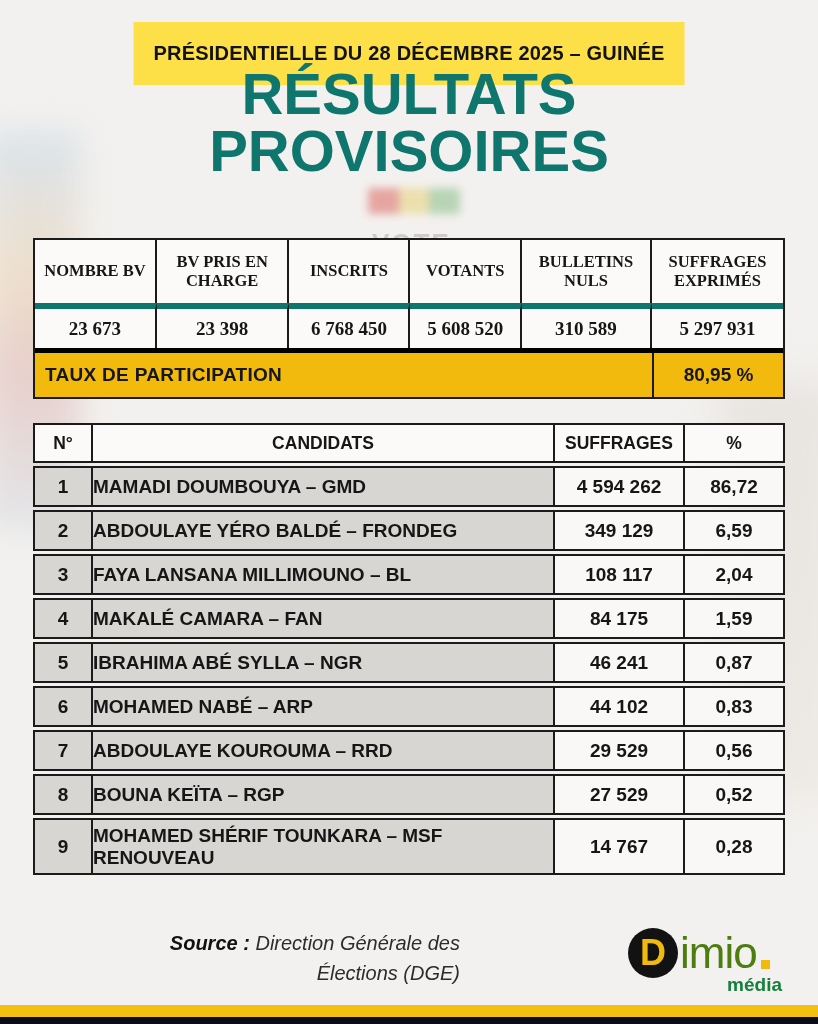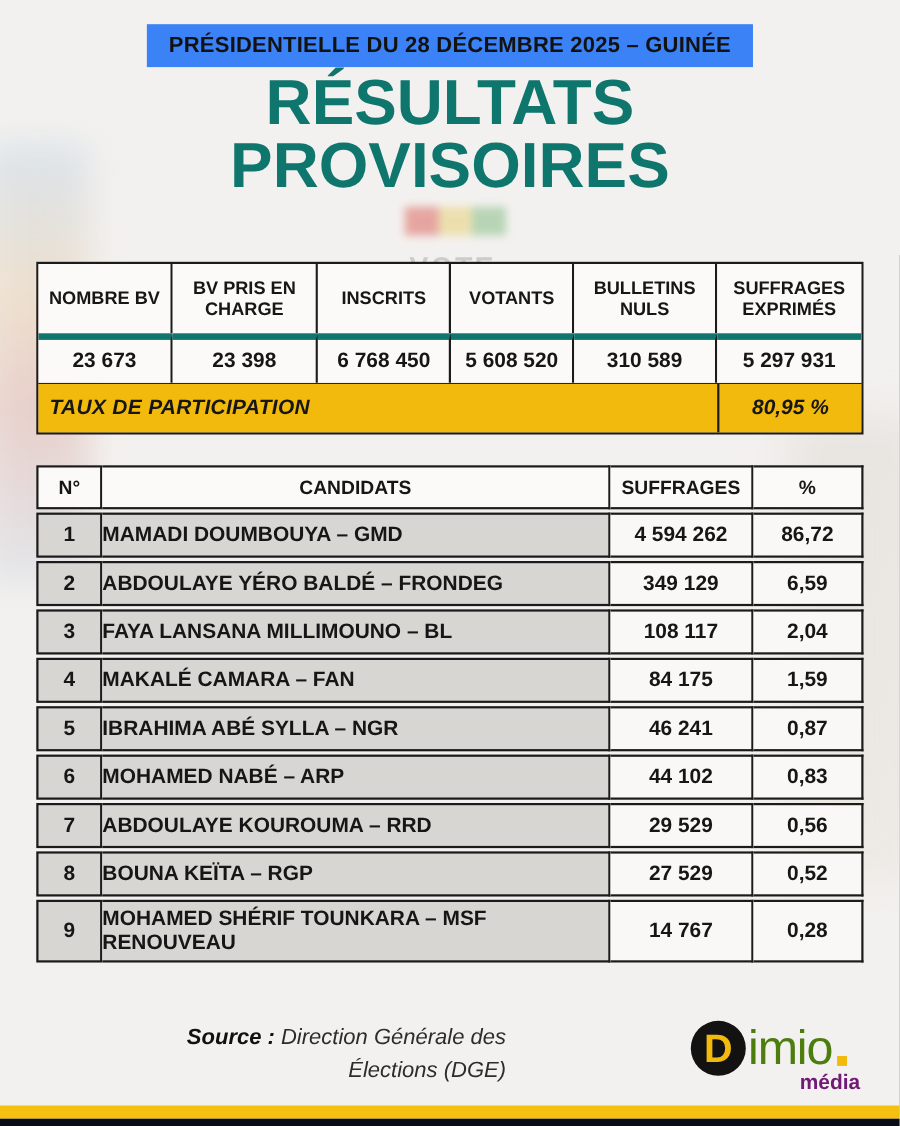--- a/index.html
+++ b/index.html
@@ -23,44 +23,44 @@
     position:absolute; left:372px; top:228px; font-size:26px; font-weight:bold;
     color:#c9c6c2; letter-spacing:2px; opacity:.85;
   }
   .bg-right {
     position:absolute; right:-20px; top:380px; width:120px; height:420px;
     background:linear-gradient(180deg,#ddd8d2,#e7e2da); filter:blur(20px); opacity:.5;
   }
   
   .banner {
     position:absolute; top:22px; left:50%; transform:translateX(-50%);
-    background:#3b82f6; color:#121212; font-weight:bold; font-size:20px;
-    padding:8px 20px; white-space:nowrap; letter-spacing:0.2px;
+    background:#fde047; color:#121212; font-weight:bold; font-size:20px;
+    padding:20px 20px; white-space:nowrap; letter-spacing:0.2px;
   }
   
   .title {
     position:absolute; top:66px; left:0; width:100%; text-align:center;
     color:#0f766e; font-weight:bold; font-size:58px; line-height:0.98;
     letter-spacing:0px;
   }
   
   .stats-table {
     position:absolute; left:33px; top:238px; width:752px;
     border:2px solid #1b1b1b;
   }
-  .s-row { display:grid; grid-template-columns:16.3% 17.7% 16.2% 14.9% 17.4% 17.5%; }
+  .s-row { display:grid; grid-template-columns:16.3% 17.7% 16.2% 14.9% 17.4% 17.5%;font-family:Liberation Serif, serif; }
   .s-row > div {
     display:flex; align-items:center; justify-content:center; text-align:center;
     border-right:2px solid #1b1b1b; font-weight:bold; background:#fbfaf8;
   }
   .s-row > div:last-child { border-right:none; }
   .s-head > div { height:63px; font-size:16.5px; line-height:1.15; padding:2px 3px; }
   .s-vals > div { height:45px; font-size:19px; border-top:6px solid #0f766e; }
   .s-part {
-    display:grid; grid-template-columns:82.5% 17.5%; border-top:1px solid #000000;font-style:italic;
+    display:grid; grid-template-columns:82.5% 17.5%; border-top:5px solid #000000;
   }
   .s-part > div { background:#F2BA0D; font-weight:bold; font-size:19px; height:44px; display:flex; align-items:center; }
   .s-part .p-label { padding-left:10px; justify-content:flex-start; letter-spacing:0.3px; }
   .s-part .p-value { justify-content:center; border-left:2px solid #1b1b1b; }
   
   .cand-table {
     position:absolute; left:33px; top:420px; width:752px;
     border-collapse:separate; border-spacing:0 3px; table-layout:fixed;
   }
   .cand-table col.c-rank { width:60px; }
@@ -86,21 +86,21 @@
   .source b { color:#111; }
   .logo { position:absolute; right:30px; top:928px; width:160px; }
   .logo-row { display:flex; align-items:center; }
   .logo-d {
     width:50px; height:50px; border-radius:50%; background:#121212;
     display:flex; align-items:center; justify-content:center;
     color:#F2BA0D; font-weight:bold; font-size:36px; line-height:1;
   }
   .logo-rest { color:#4d7c0f; font-weight:normal; font-size:44px; letter-spacing:-1px; margin-left:2px; }
   .logo-dot { width:9px; height:9px; background:#F2BA0D; margin-left:4px; margin-top:22px; }
-  .logo-sub { text-align:right; font-size:19px; font-weight:bold; color:#701a75; margin-top:-4px; padding-right:6px; }
+  .logo-sub { text-align:right; font-size:19px; font-weight:bold; color:#15803d; margin-top:-4px; padding-right:6px; }
   
   .bar-yellow { position:absolute; left:0; bottom:7px; width:100%; height:12px; background:#F4C110; }
   .bar-dark   { position:absolute; left:0; bottom:0;  width:100%; height:7px;  background:#0a0c18; }
 </style>
 </head>
 <body>
 
 <div class="page">
 
   <div class="bg-left"></div>

